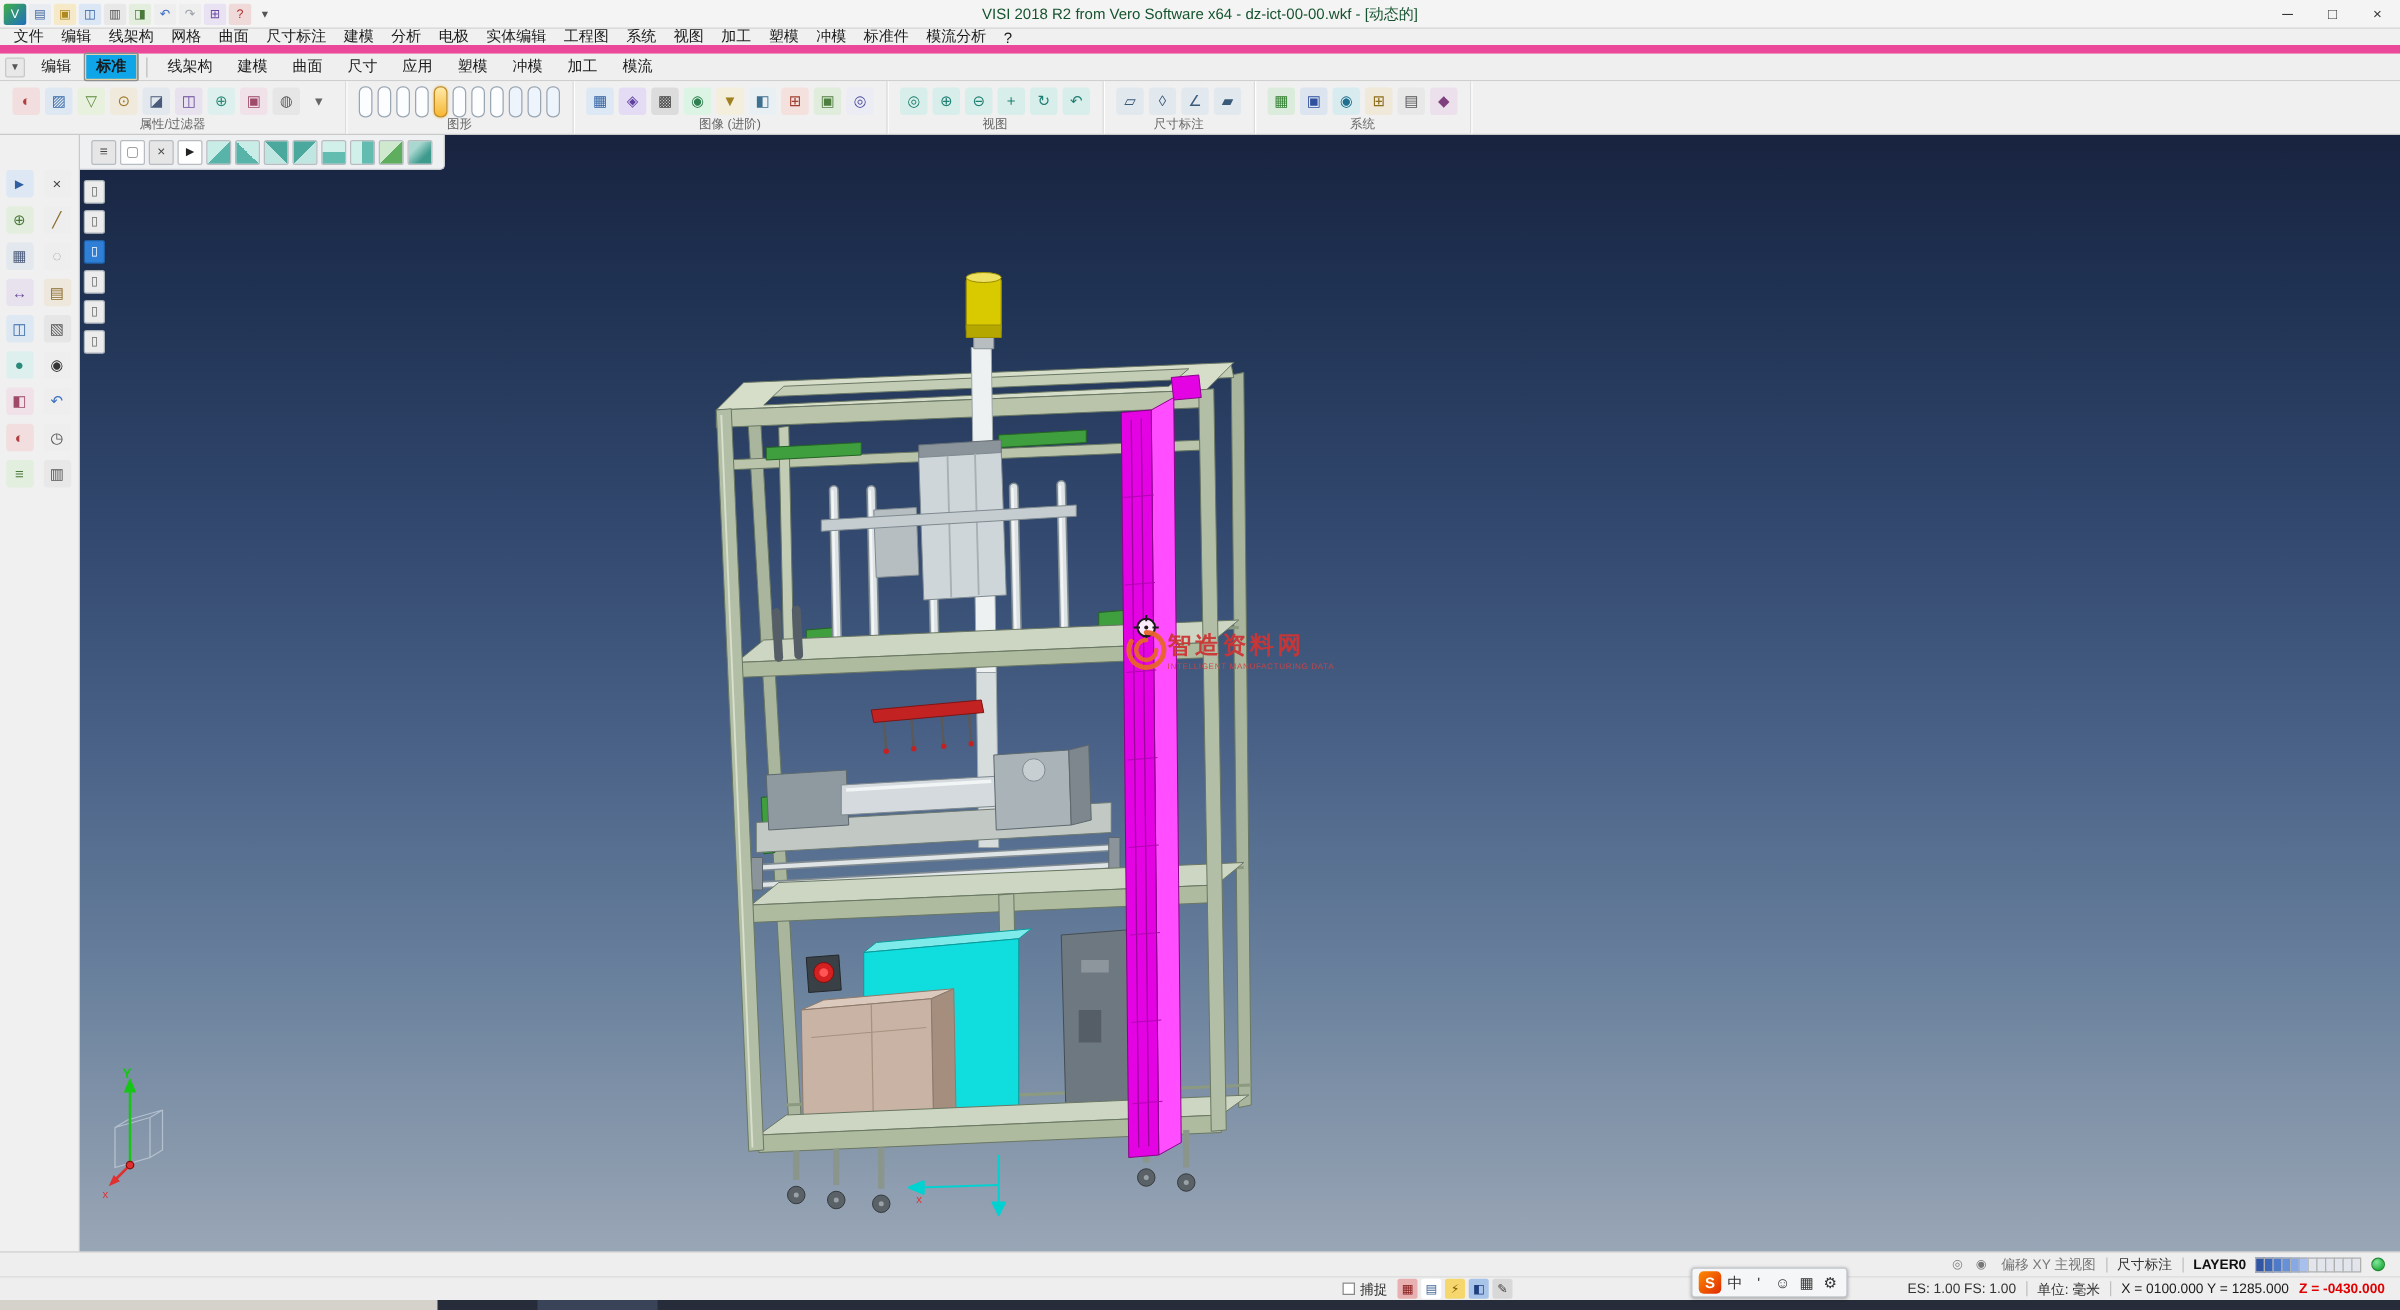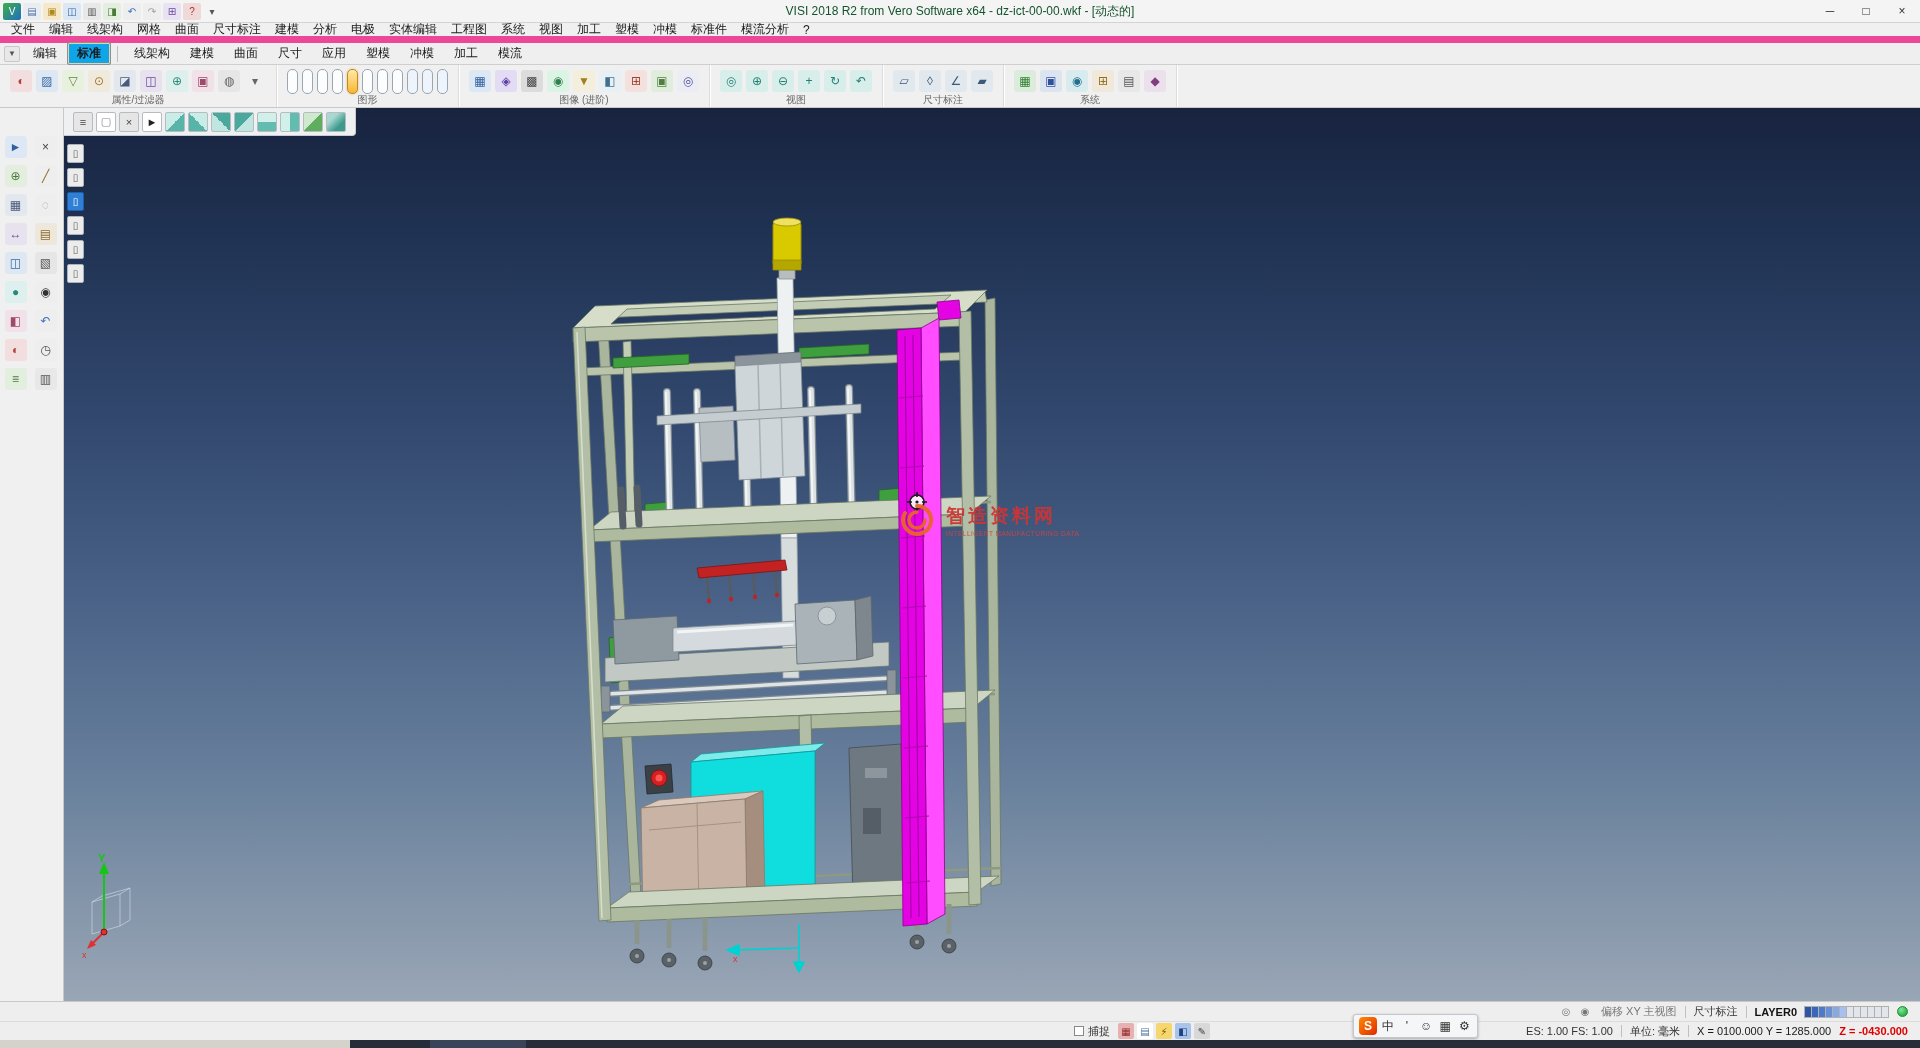--- a/index.html
+++ b/index.html
@@ -45,21 +45,21 @@
     background:linear-gradient(180deg,#18233f 0%,#203354 15%,#32486e 35%,#4a6287 55%,#68809c 75%,#8a9aad 92%,#99a6b6 100%)}
   .view-toolbar{position:absolute;top:0;left:0;height:28px;display:flex;gap:3px;align-items:center;background:#eef0f2;border:1px solid #c8ccd0;border-top:none;border-left:none;padding:0 9px;border-radius:0 0 4px 0;z-index:4}
   .vicon{width:20px;height:20px;border:1px solid #b8bcc0;border-radius:2px;background:#e6e6e6;display:flex;align-items:center;justify-content:center;font-size:11px;color:#444}
   .side-strip{position:absolute;left:3px;top:36px;display:flex;flex-direction:column;gap:5px;z-index:4}
   .stripicon{width:17px;height:19px;border:1px solid #aab2ba;border-radius:2px;background:#ececec;font-size:10px;display:flex;align-items:center;justify-content:center;color:#666}
   .stripicon.active{background:#2f7fd6;color:#fff;border-color:#1f5fa6}
 
   svg.model{position:absolute;left:485px;top:100px;width:460px;height:780px;z-index:2}
   svg.triad{position:absolute;left:16px;top:742px;width:70px;height:110px;z-index:3}
 
-  .watermark{position:absolute;left:836px;top:395px;display:flex;align-items:center;gap:12px;z-index:5;opacity:.95}
+  .watermark{position:absolute;left:836px;top:395px;display:flex;align-items:center;gap:0;z-index:5;opacity:.95}
   .wm-title{font-size:19px;font-weight:bold;color:#cc3535;letter-spacing:3px;white-space:nowrap}
   .wm-sub{font-size:6.5px;color:#cc4444;letter-spacing:.5px;margin-top:1px;white-space:nowrap}
 
   
   .status-a{height:20px;background:#eeeeee;border-top:1px solid #c9c9c9;display:flex;align-items:center;gap:8px;padding:0 12px;font-size:11px;color:#333}
   .status-b{height:19px;background:#eeeeee;border-top:1px solid #dcdcdc;display:flex;align-items:center;gap:8px;padding:0 12px;font-size:11px;color:#333}
   .flex-spacer{flex:1}
   .st{white-space:nowrap}
   .st.bold{font-weight:bold;color:#111}
   .st-dim{color:#777;white-space:nowrap}

